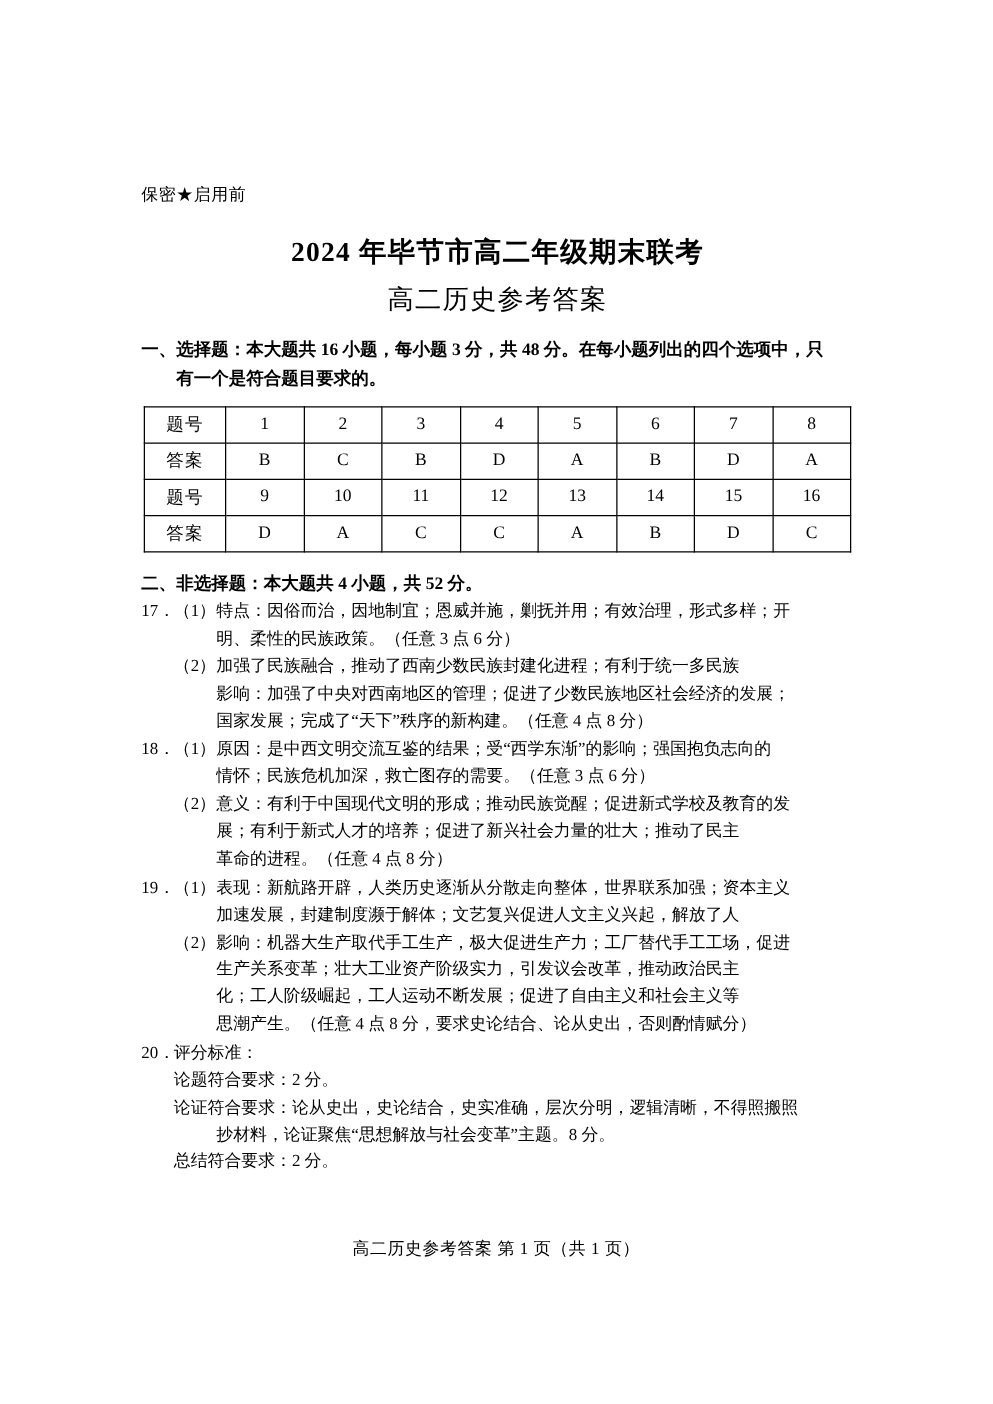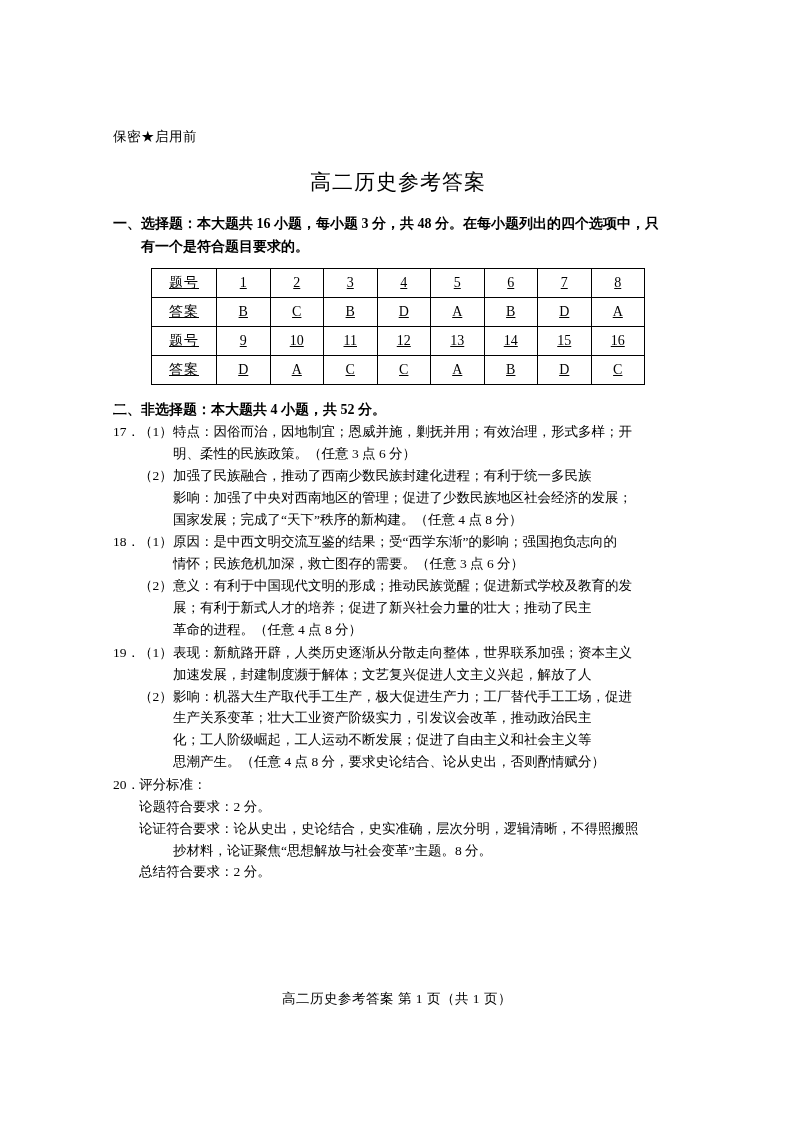--- a/index.html
+++ b/index.html
@@ -17,21 +17,21 @@
   }
   .page {
     position: absolute;
     left: 0; top: 0;
     width: 794px;
     height: 1123px;
   }
   .content {
     position: absolute;
     left: 113px;
-    top: 128px;
+    top: 147px;
     width: 570px;
   }
   .secret-line {
     font-size: 13.5px;
     letter-spacing: 0.5px;
     margin-bottom: 22px;
   }
   .title1 {
     text-align: center;
     font-size: 22px;
@@ -47,23 +47,22 @@
   }
   .section-head {
     font-size: 14px;
     line-height: 1.65;
     margin-top: 8px;
   }
   .indent-1 { text-indent: 28px; }
   table.ans {
     border-collapse: collapse;
     margin: 10px auto 0 auto;
-    width: 494px;
+    width: 566px;
     table-layout: fixed;
-    text-decoration: underline;
   }
   table.ans td {
     border: 1px solid #000;
     height: 26px;
     text-align: center;
     font-size: 14px;
     font-family: "Liberation Serif", serif;
   }
   table.ans td.lbl {
     width: 62px;
@@ -116,20 +115,21 @@
   }
 </style>
 </head>
 <body>
 
 <div class="page">
   <div class="content">
 
     <div class="secret-line">保密★启用前</div>
 
+    <div class="title1">2024 年毕节市高二年级期末联考</div>
     <div class="title2">高二历史参考答案</div>
 
     <div class="section-head">
       <span style="font-weight:bold;">一、选择题：</span><span style="font-weight:bold;">本大题共 16 小题，每小题 3 分，共 48 分。在每小题列出的四个选项中，只</span>
       <div class="indent-1" style="font-weight:bold;">有一个是符合题目要求的。</div>
     </div>
 
     <table class="ans">
       <tbody>
           <tr>

